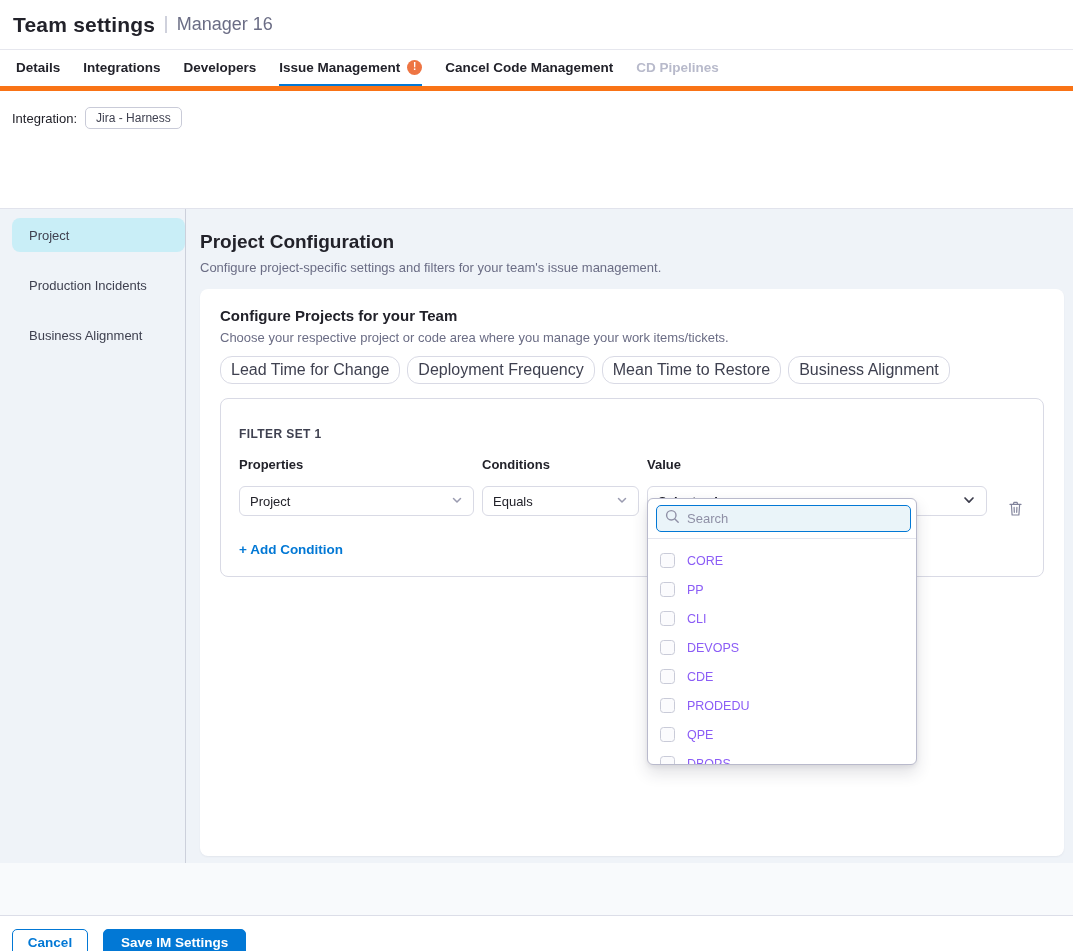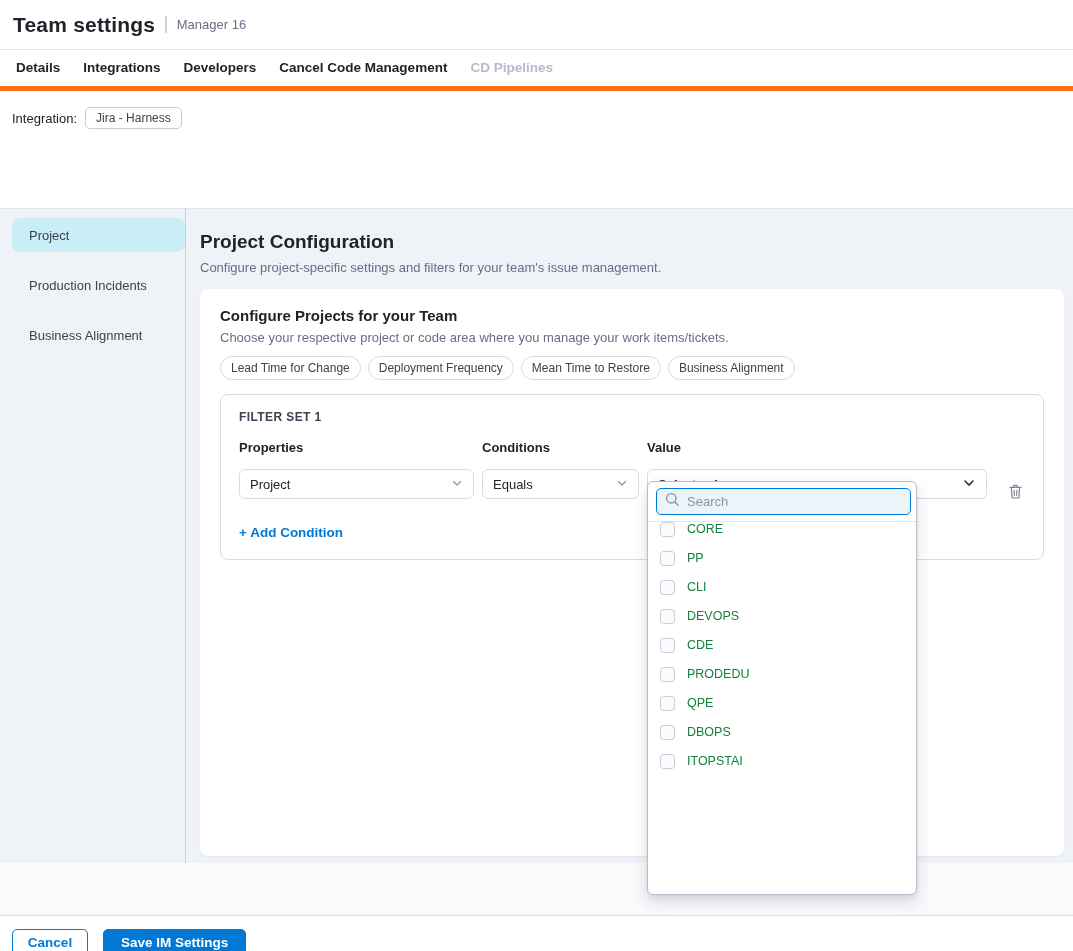--- a/index.html
+++ b/index.html
@@ -5,21 +5,21 @@
   * { margin:0; padding:0; box-sizing:border-box; }
   html,body { width:1073px; height:951px; }
   body {
     font-family:"Liberation Sans", sans-serif;
     color:#22222a; background:#ffffff; overflow:hidden; position:relative;
   }
   
   .header { height:50px; border-bottom:1px solid #e6e7ee; display:flex; align-items:center; padding:0 13px; gap:10px; }
   .header-title { font-size:21px; font-weight:bold; letter-spacing:.2px; }
   .header-vsep { width:1.5px; height:17px; background:#cfd1dc; }
-  .header-sub { font-size:13px; color:#6b6d85;text-align:right; }
+  .header-sub { font-size:18px; color:#6b6d85;text-align:right; }
   
   .tabs { height:41px; border-bottom:5px solid #f97316; display:flex; align-items:stretch; padding:0 16px; gap:23px; }
   .tab { display:flex; align-items:center; gap:7px; font-size:13.5px; font-weight:600; color:#22222a; border-bottom:2px solid transparent; cursor:pointer; white-space:nowrap; }
   .tab.active { border-bottom-color:#0278d5; }
   .tab.disabled { color:#b8bacb; cursor:default; }
   .badge { width:15px; height:15px; border-radius:50%; background:#ee7543; color:#fff; font-size:10px; font-weight:bold; display:inline-flex; align-items:center; justify-content:center; line-height:1; }
   
   .pre-main { height:99px; }
   .banner { margin:20px 12px 0; border:1px solid #dfa23b; background:#fdf7e2; border-radius:6px; padding:8px 13px; display:flex; align-items:center; gap:9px; font-size:13px; height:36px; }
   .banner-icon { display:inline-flex; flex:none; }
@@ -32,43 +32,43 @@
   .side-item.active { background:#c9eef7; }
   .side-item + .side-item { margin-top:16px; }
   .content { flex:1; padding:22px 9px 0 14px; min-width:0; }
   .content-title { font-size:19px; font-weight:bold; }
   .content-sub { font-size:13px; color:#6b6d85; margin-top:7px; }
   
   .card { margin-top:14px; background:#fff; border-radius:8px; height:567px; padding:18px 20px; position:relative; box-shadow:0 1px 2px rgba(40,41,61,.06); }
   .card-title { font-size:15px; font-weight:bold; }
   .card-sub { font-size:13px; color:#6b6d85; margin-top:6px; }
   .chips { display:flex; gap:7px; margin-top:11px; }
-  .chip { border:1px solid #d9dae5; border-radius:12px; padding:4px 10px; font-size:12px; color:#3f4150; background:#fff; cursor:pointer; white-space:nowrap; }
-  
-  .filter-panel { margin-top:14px; border:1px solid #d9dae5; border-radius:8px; padding:15px 18px 18px; }
+  .chip { border:1px solid #d9dae5; border-radius:12px; padding:4px 10px; font-size:16px; color:#3f4150; background:#fff; cursor:pointer; white-space:nowrap; }
+  
+  .filter-panel { margin-top:14px; border:1px solid #d9dae5; border-radius:8px; padding:28px 18px 18px; }
   .filter-title { font-size:12px; font-weight:bold; color:#3f4150; letter-spacing:.4px; }
   .filter-grid { display:flex; margin-top:16px; gap:8px; align-items:flex-start; }
   .col-label { font-size:13px; font-weight:bold; color:#22222a; margin-bottom:14px; display:block; }
   .select { height:30px; border:1px solid #d9dae5; border-radius:6px; background:#fff; display:flex; align-items:center; justify-content:space-between; padding:0 10px; font-size:13px; cursor:pointer; }
   .w-props { width:235px; } .w-cond { width:157px; } .w-value { width:340px; }
   .value-select { font-weight:bold; }
   .col-value { position:relative; }
   .trash-btn { background:none; border:none; cursor:pointer; margin-left:10px; margin-top:40px; display:inline-flex; padding:3px; }
   .add-condition { margin-top:19px; color:#0278d5; font-weight:bold; font-size:13.5px; cursor:pointer; display:inline-block; }
   
-  .dropdown-popup { position:absolute; top:41px; left:0; width:270px; height:414px; background:#fff; border:1px solid #b9bacc; border-radius:6px; box-shadow:0 8px 16px rgba(40,41,61,.14), 0 2px 4px rgba(40,41,61,.08); z-index:20; overflow:hidden; }
+  .dropdown-popup { position:absolute; top:41px; left:0; width:270px; height:267px; background:#fff; border:1px solid #b9bacc; border-radius:6px; box-shadow:0 8px 16px rgba(40,41,61,.14), 0 2px 4px rgba(40,41,61,.08); z-index:20; overflow:hidden; }
   .popup-search { padding:6px 5px 6px 8px; border-bottom:1px solid #e4e5ee; }
   .search-box { height:27px; border:1.5px solid #0278d5; border-radius:5px; background:#eaf4f9; display:flex; align-items:center; padding:0 8px; gap:7px; }
   .search-box input { border:none; outline:none; background:transparent; font-size:13px; color:#22222a; width:100%; font-family:inherit; }
   .search-box input::placeholder { color:#8f90a6; }
   .all-values-row { height:28px; display:flex; align-items:center; gap:11px; padding:0 9px; border-bottom:1px solid #e4e5ee; font-size:13px; cursor:pointer; }
   .checkbox { width:15px; height:15px; border-radius:3.5px; background:#fff; flex:none; }
   .checkbox.accent { border:1.5px solid #0278d5; }
   .checkbox.plain { border:1px solid #c9cbd8; background:#fbfbfd; }
-  .option-row { height:29px; display:flex; align-items:flex-start; gap:12px; padding:0 12px; font-size:12.5px; color:#15803d; cursor:pointer; }
+  .option-row { height:29px; display:flex; align-items:flex-end; gap:12px; padding:0 12px; font-size:12.5px; color:#8b5cf6; cursor:pointer; }
   
   .post-main { height:52px; background:#f8fafc; }
   .footer { height:54px; border-top:1px solid #dcdee8; background:#fff; display:flex; align-items:center; padding:0 12px; }
   .btn { height:28px; border-radius:5px; font-size:13.5px; font-weight:bold; display:inline-flex; align-items:center; justify-content:center; cursor:pointer; font-family:inherit; }
   .btn-secondary { width:76px; background:#fff; border:1px solid #0278d5; color:#0278d5; }
   .btn-primary { background:#0278d5; border:1px solid #0278d5; color:#fff; padding:0 17px; margin-left:15px; }
 </style>
 </head>
 <body>
 
@@ -81,20 +81,24 @@
 <div class="tabs">
   <div class="tab">
       <span>Details</span>
     </div>
   <div class="tab">
       <span>Integrations</span>
     </div>
   <div class="tab">
       <span>Developers</span>
     </div>
+  <div class="tab active">
+    <span>Issue Management</span>
+    <span class="badge">!</span>
+  </div>
   <div class="tab">
       <span>Cancel Code Management</span>
     </div>
   <div class="tab disabled">
       <span>CD Pipelines</span>
     </div>
 </div>
 
 <div class="pre-main">
 

